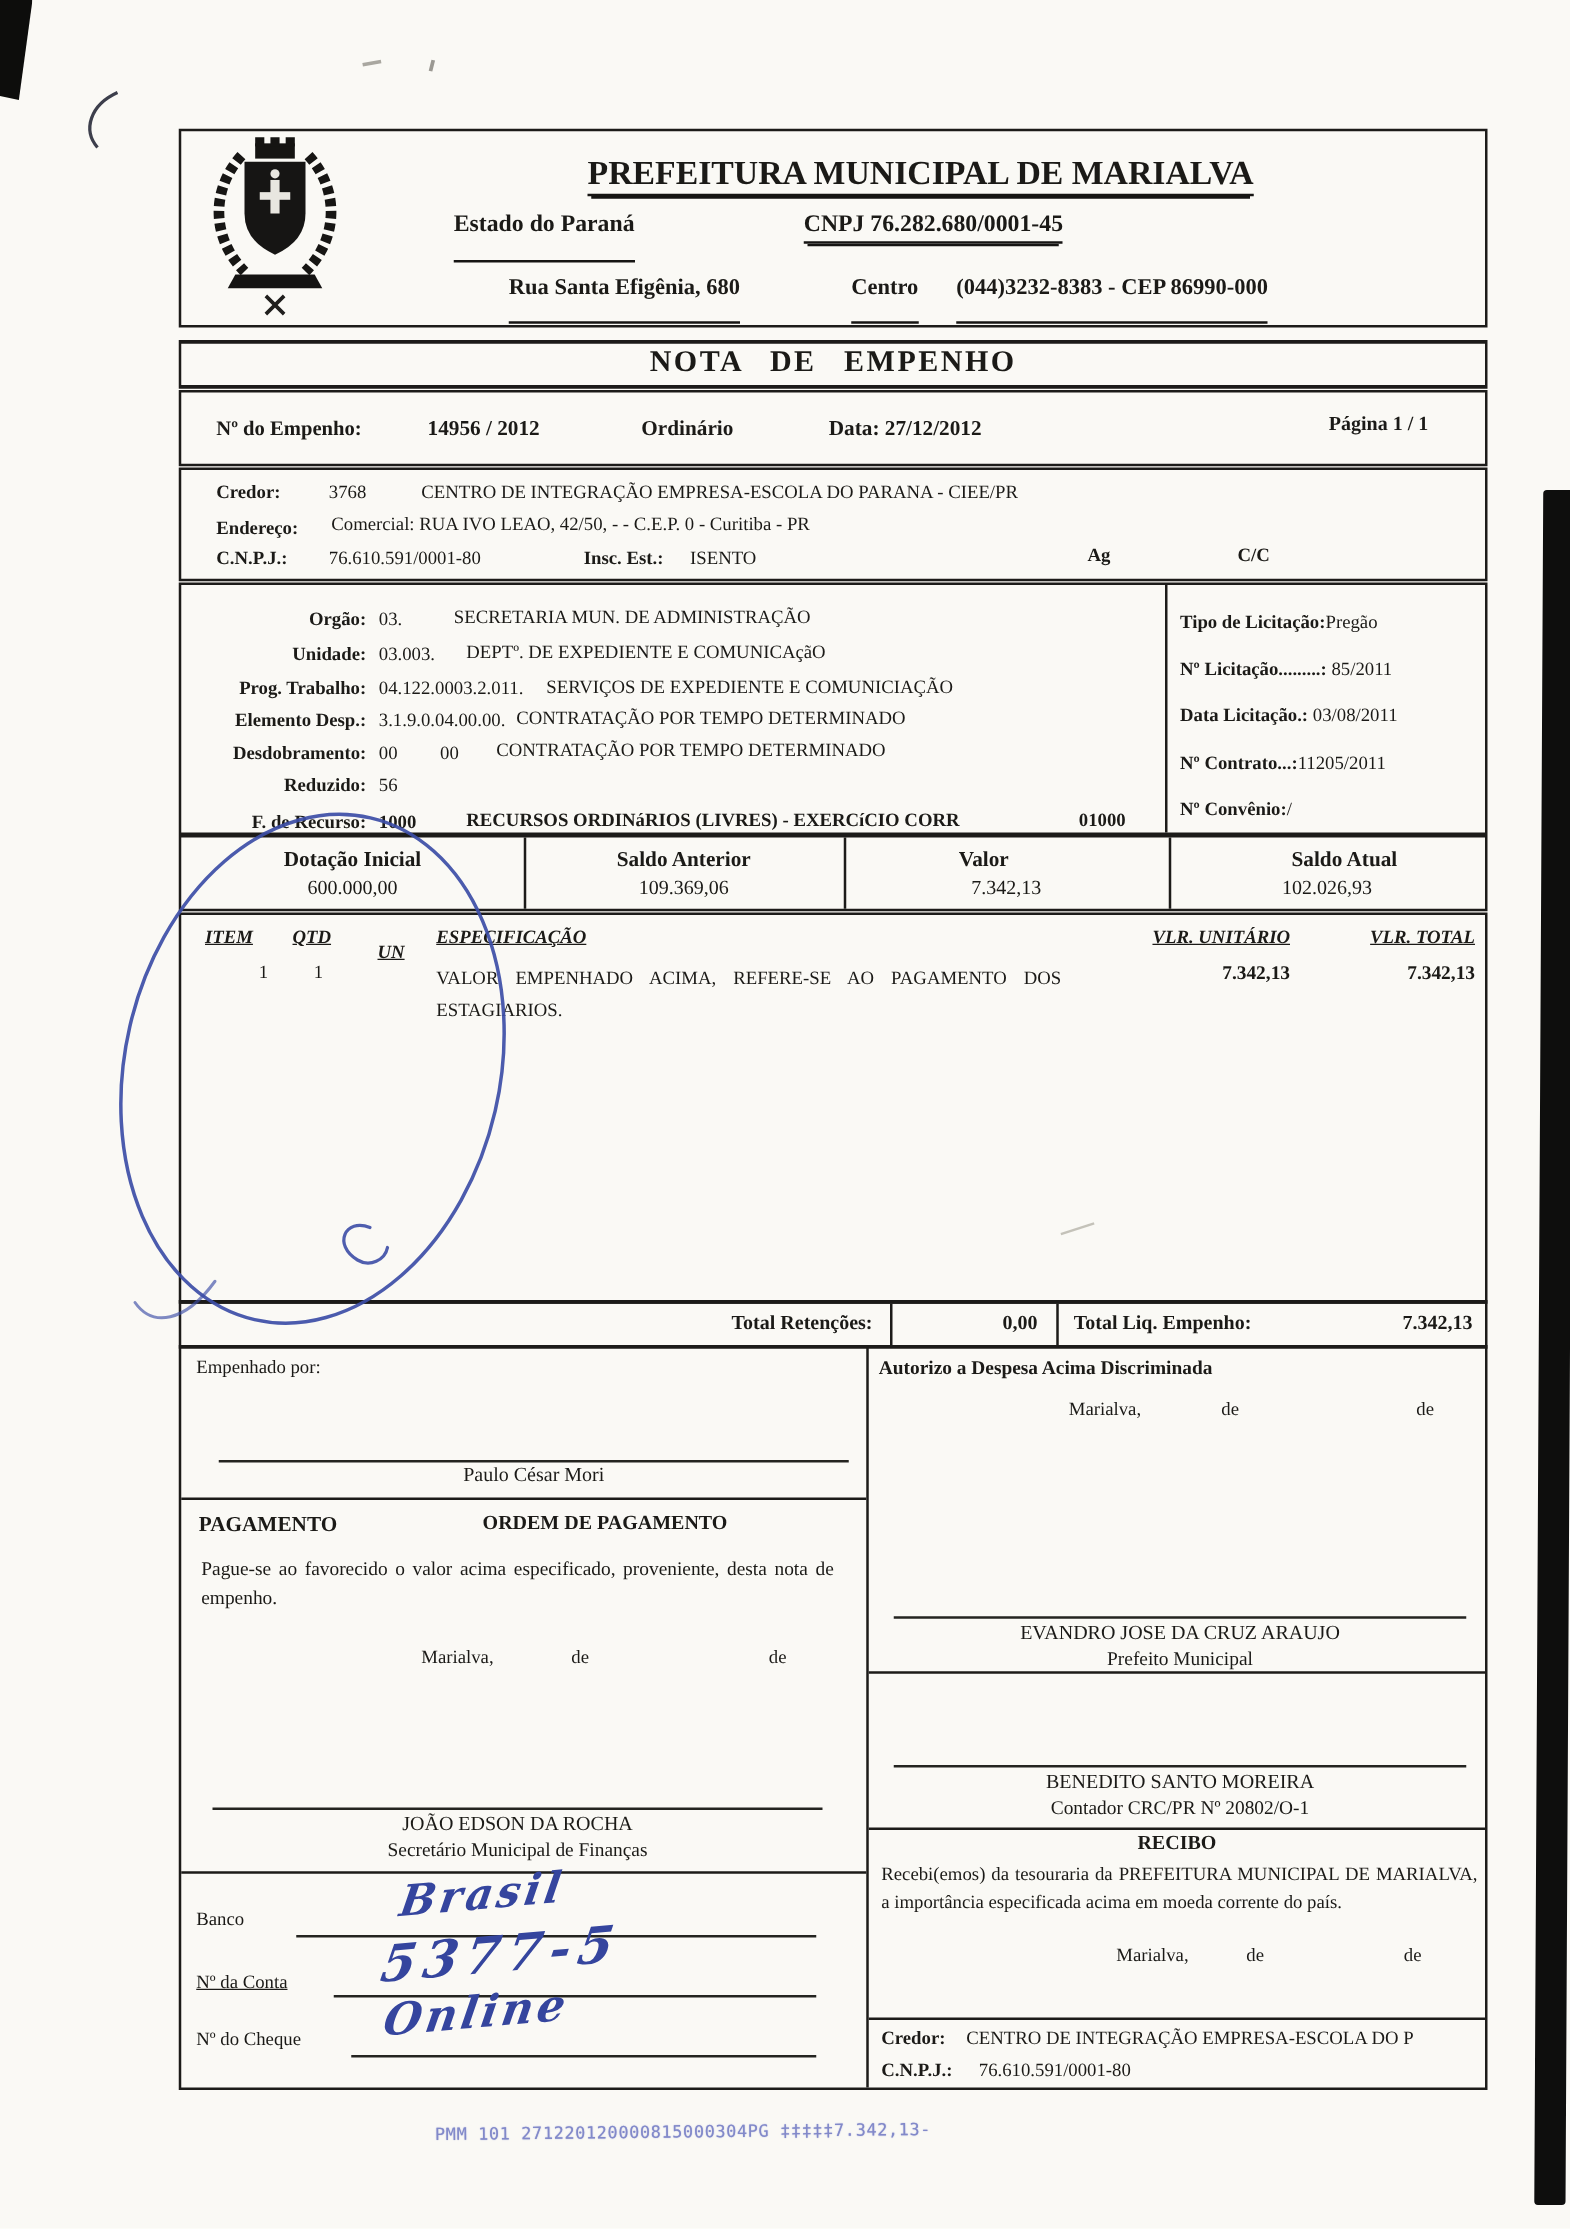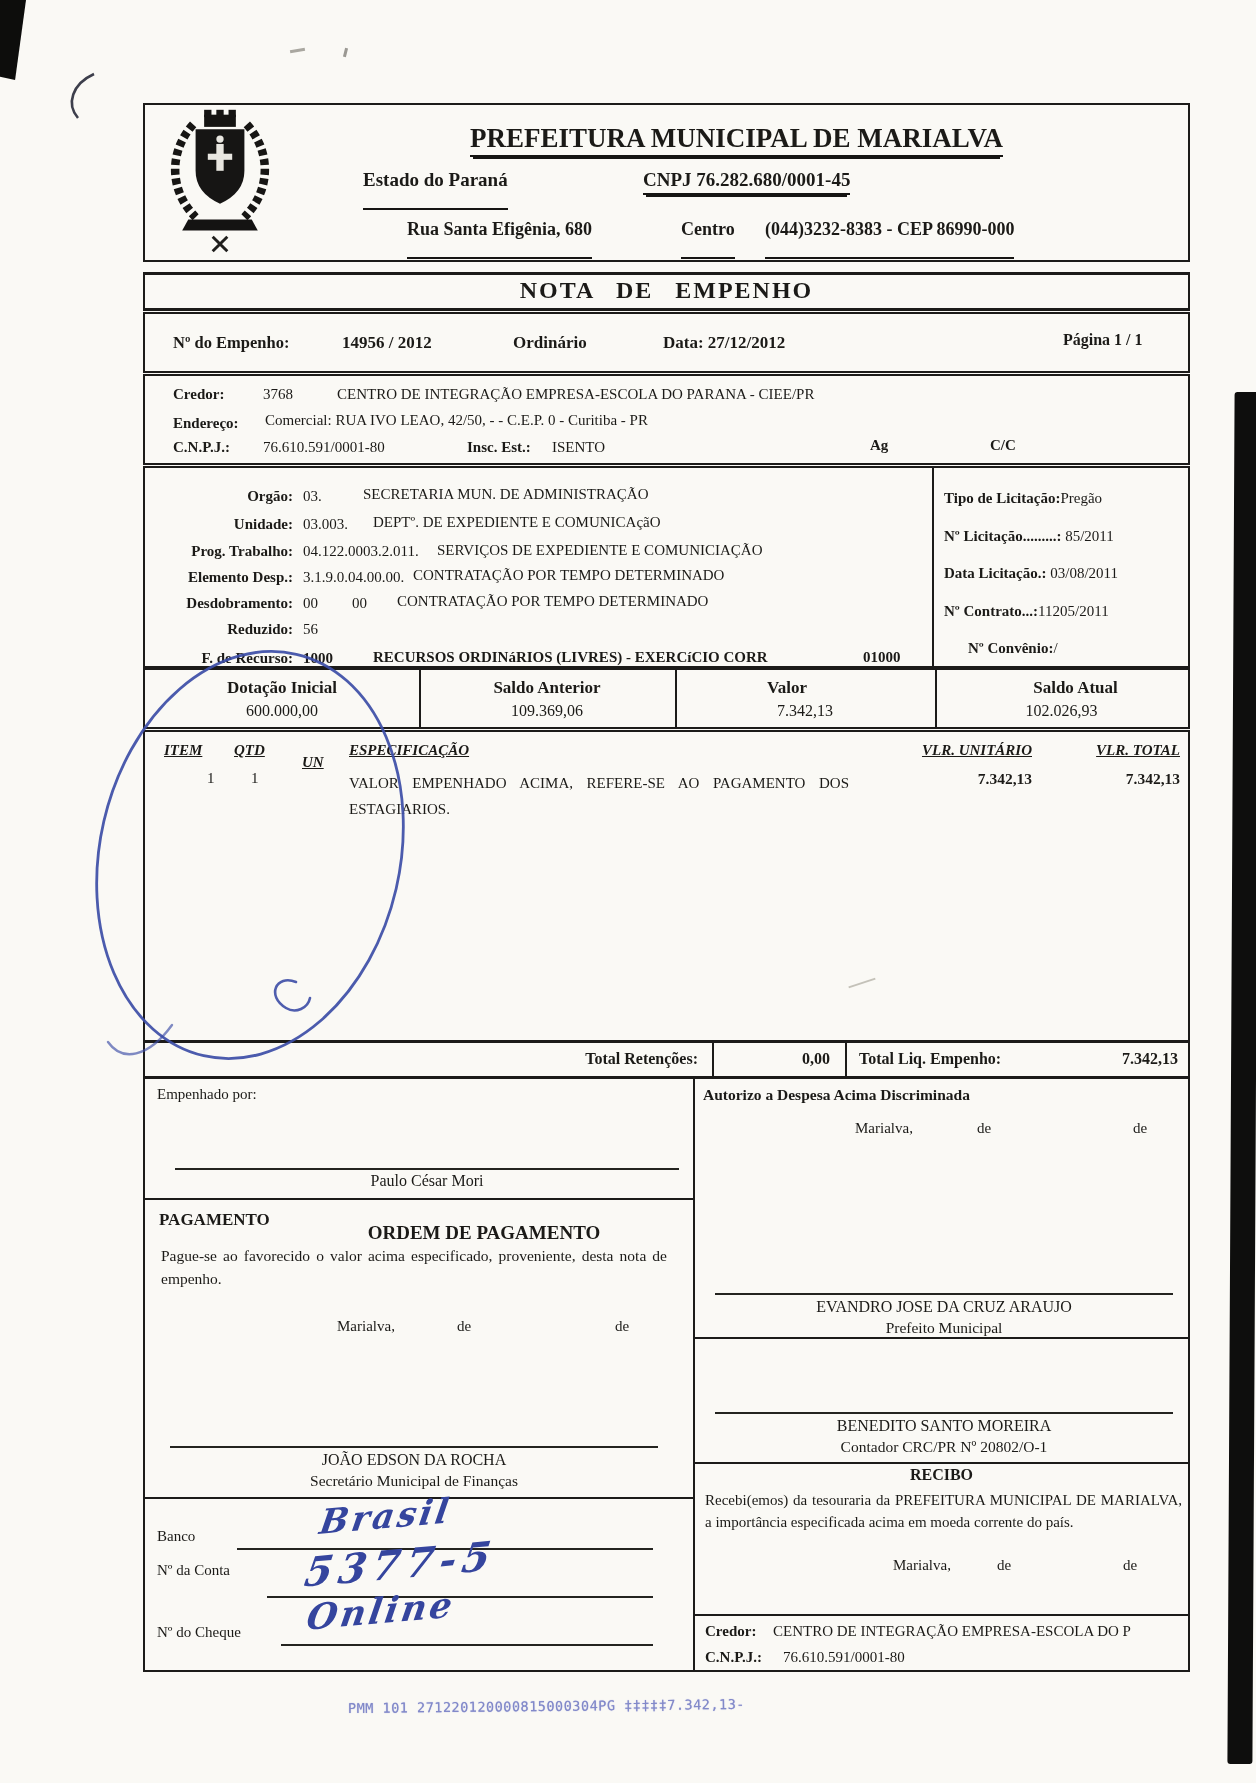--- a/index.html
+++ b/index.html
@@ -130,21 +130,21 @@
       </div>
       <div class="abs" style="left:799px;top:60px;">
         <span class="b">Nº Licitação.........:</span><span> 85/2011</span>
       </div>
       <div class="abs" style="left:799px;top:97px;">
         <span class="b">Data Licitação.:</span><span> 03/08/2011</span>
       </div>
       <div class="abs" style="left:799px;top:135px;">
         <span class="b">Nº Contrato...:</span><span>11205/2011</span>
       </div>
-      <div class="abs" style="left:823px;top:172px;">
+      <div class="abs" style="left:799px;top:172px;">
         <span class="b">Nº Convênio:</span><span>/</span>
       </div>
     </div>
 
     <div class="sec" style="top:565px;height:61px;">
       <div class="vline" style="left:274px;"></div>
       <div class="vline" style="left:530px;"></div>
       <div class="vline" style="left:790px;"></div>
       <span class="abs b ctr" style="left:0;width:274px;top:8px;font-size:17px;">Dotação Inicial</span>
       <span class="abs ctr" style="left:0;width:274px;top:32px;font-size:16px;">600.000,00</span>
@@ -183,34 +183,34 @@
     <div class="sec" style="top:973px;height:596px;">
       <div class="vline" style="left:548px;"></div>
 
       <div class="abs" style="left:0;width:548px;top:0;bottom:0;">
         <span class="abs sm" style="left:12px;top:8px;">Empenhado por:</span>
         <div class="sigline" style="left:30px;right:14px;top:90px;"></div>
         <div class="abs ctr" style="left:30px;right:14px;top:94px;font-size:16px;">Paulo César Mori</div>
         <div class="hline" style="left:0;right:0;top:120px;"></div>
 
         <span class="abs b" style="left:14px;top:132px;font-size:17px;">PAGAMENTO</span>
-        <div class="abs b ctr" style="left:160px;right:30px;top:132px;font-size:19px;margin-top:12px;">ORDEM DE PAGAMENTO</div>
+        <div class="abs b ctr" style="left:160px;right:30px;top:132px;font-size:16px;">ORDEM DE PAGAMENTO</div>
         <div class="abs just" style="left:16px;top:166px;width:506px;font-size:15.5px;line-height:23px;">Pague-se ao favorecido o valor acima especificado, proveniente, desta nota de empenho.</div>
         <span class="abs sm" style="left:192px;top:240px;">Marialva,</span>
         <span class="abs sm" style="left:312px;top:240px;">de</span>
         <span class="abs sm" style="left:470px;top:240px;">de</span>
         <div class="sigline" style="left:25px;right:35px;top:368px;"></div>
         <div class="abs ctr" style="left:25px;right:35px;top:373px;font-size:16px;">JOÃO EDSON DA ROCHA</div>
         <div class="abs ctr" style="left:25px;right:35px;top:394px;font-size:15.5px;">Secretário Municipal de Finanças</div>
         <div class="hline" style="left:0;right:0;top:419px;"></div>
 
         <span class="abs sm" style="left:12px;top:450px;">Banco</span>
         <div class="sigline" style="left:92px;right:40px;top:470px;"></div>
         <div class="abs hand" style="left:175px;top:418px;font-size:34px;">Brasil</div>
-        <span class="abs sm" style="left:12px;top:484px;">Nº da Conta</span>
+        <span class="abs sm" style="left:12px;top:500px;text-decoration:underline;">Nº da Conta</span>
         <div class="sigline" style="left:122px;right:40px;top:518px;"></div>
         <div class="abs hand" style="left:160px;top:462px;font-size:40px;letter-spacing:6px;">5377-5</div>
         <span class="abs sm" style="left:12px;top:546px;">Nº do Cheque</span>
         <div class="sigline" style="left:136px;right:40px;top:566px;"></div>
         <div class="abs hand" style="left:162px;top:512px;font-size:35px;">Online</div>
       </div>
 
       <div class="abs" style="left:550px;right:0;top:0;bottom:0;">
         <span class="abs b" style="left:8px;top:8px;font-size:15.5px;">Autorizo a Despesa Acima Discriminada</span>
         <span class="abs sm" style="left:160px;top:42px;">Marialva,</span>

